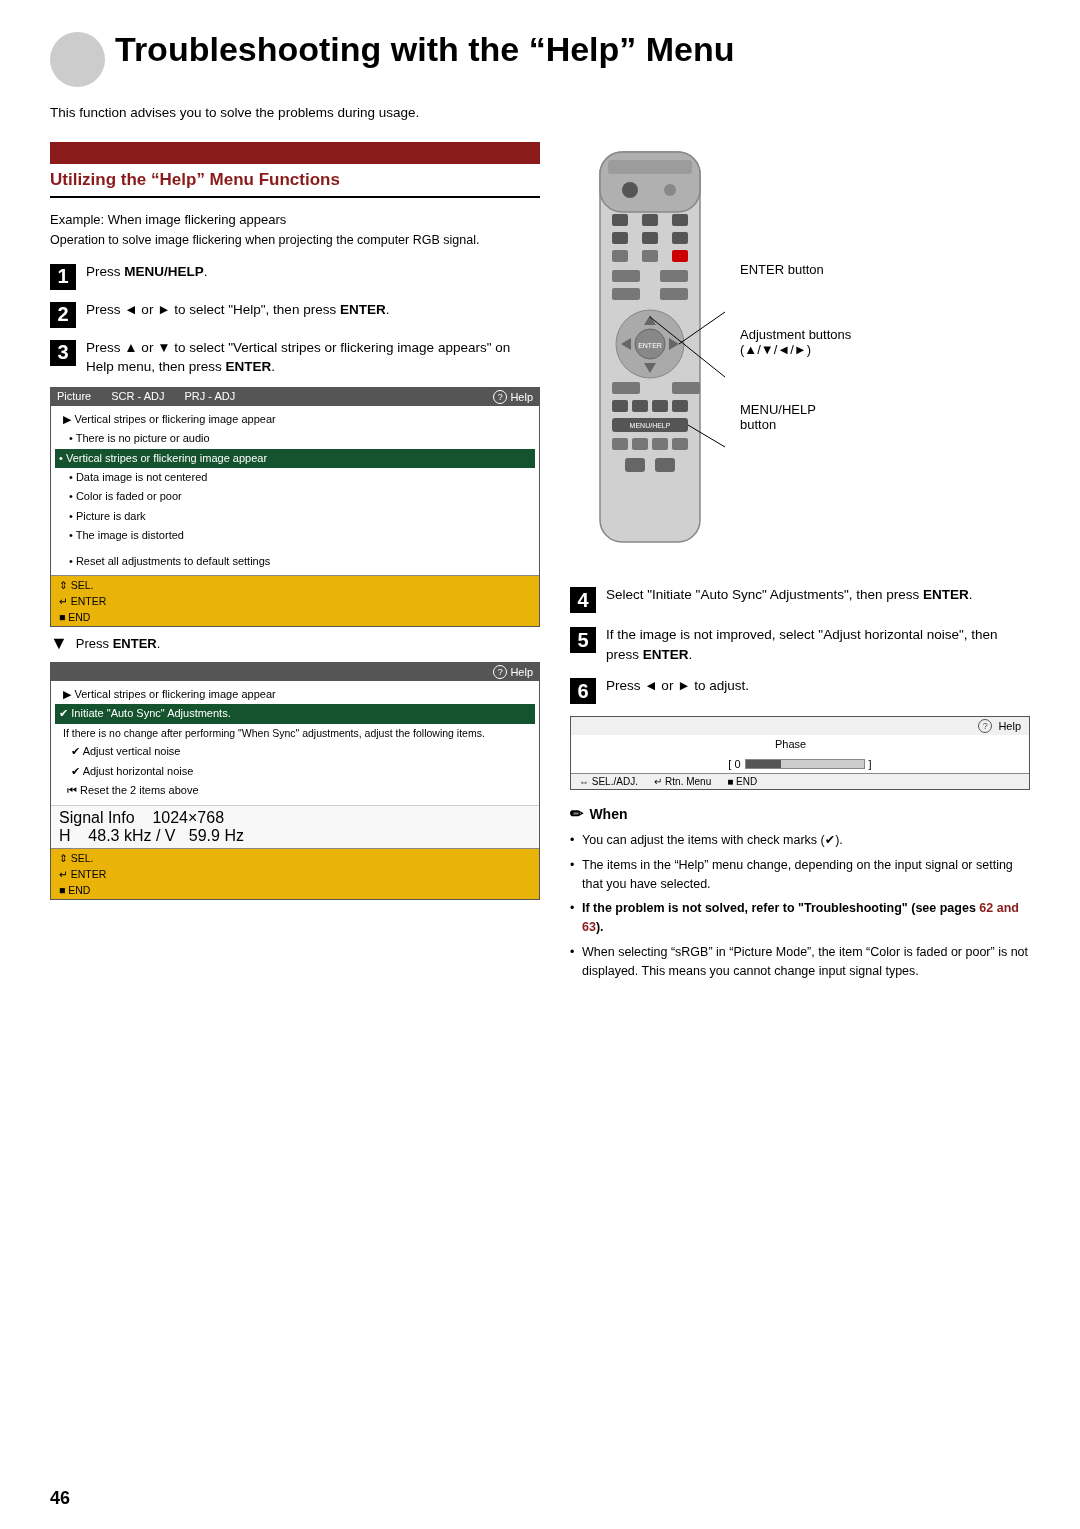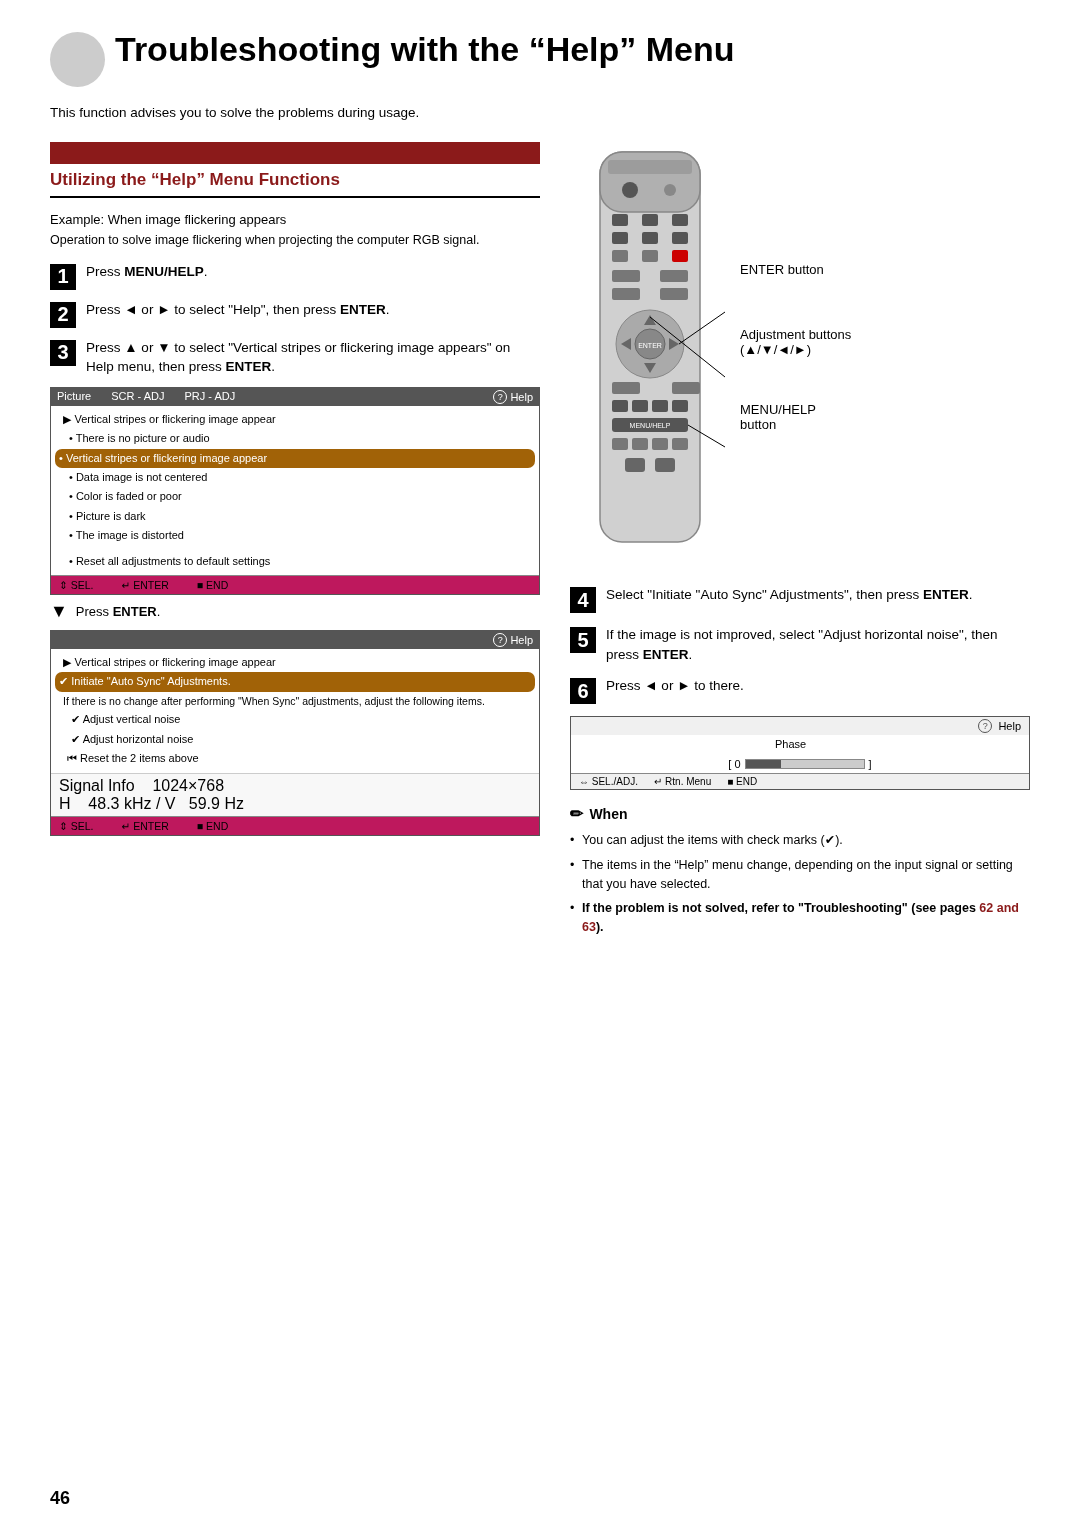--- a/index.html
+++ b/index.html
@@ -158,39 +158,39 @@
     }
     .menu-body {
       padding: 4px 8px;
     }
     .menu-item {
       padding: 2px 0;
       font-size: 11px;
       line-height: 1.4;
     }
     .menu-item.highlighted {
-      background: #a16207;
+      background: #14532d;
       color: #fff;
       padding: 2px 4px;
       margin: 0 -4px;
-      border-radius: 7px;
     }
     .menu-item.bullet {
       padding-left: 10px;
     }
     .menu-item.arrow {
       padding-left: 4px;
     }
     .menu-footer {
       border-top: 1px solid #888;
       display: flex;
       padding: 3px 8px;
       font-size: 10.5px;
-      gap: 28px;
-      background: #be185d;
+      gap: 4px;
+      background: #eab308;
+      flex-direction: column;
     }
     .menu-footer-item {
       display: flex;
       align-items: center;
       gap: 3px;
     }
 
     
     .press-enter-row {
       display: flex;
@@ -512,21 +512,21 @@
       <div class="step-right step">
         <div class="step-num-box">5</div>
         <div class="step-text">
           If the image is not improved, select "Adjust horizontal noise", then press <b>ENTER</b>.
         </div>
       </div>
 
       <div class="step-right step">
         <div class="step-num-box">6</div>
         <div class="step-text">
-          Press ◄ or ► to there.
+          Press ◄ or ► to adjust.
         </div>
       </div>
 
       <div class="phase-box">
         <div class="phase-header">
           <span class="help-icon" style="border-color:#555;color:#555;">?</span>
           <span>Help</span>
         </div>
         <div class="phase-row">
           <span class="phase-label">Phase</span>
@@ -552,19 +552,22 @@
         </div>
         <div class="note-item">
           <span>You can adjust the items with check marks (✔).</span>
         </div>
         <div class="note-item">
           <span>The items in the “Help” menu change, depending on the input signal or setting that you have selected.</span>
         </div>
         <div class="note-item">
           <b>If the problem is not solved, refer to "Troubleshooting" (see pages <span style="color:#8B1A1A;font-weight:bold;">62 and 63</span>).</b>
         </div>
+        <div class="note-item">
+          <span>When selecting “sRGB” in “Picture Mode”, the item “Color is faded or poor” is not displayed. This means you cannot change input signal types.</span>
+        </div>
       </div>
 
     </div>
   </div>
 </div>
 
 <div class="page-num">46</div>
 
 </body></html>

